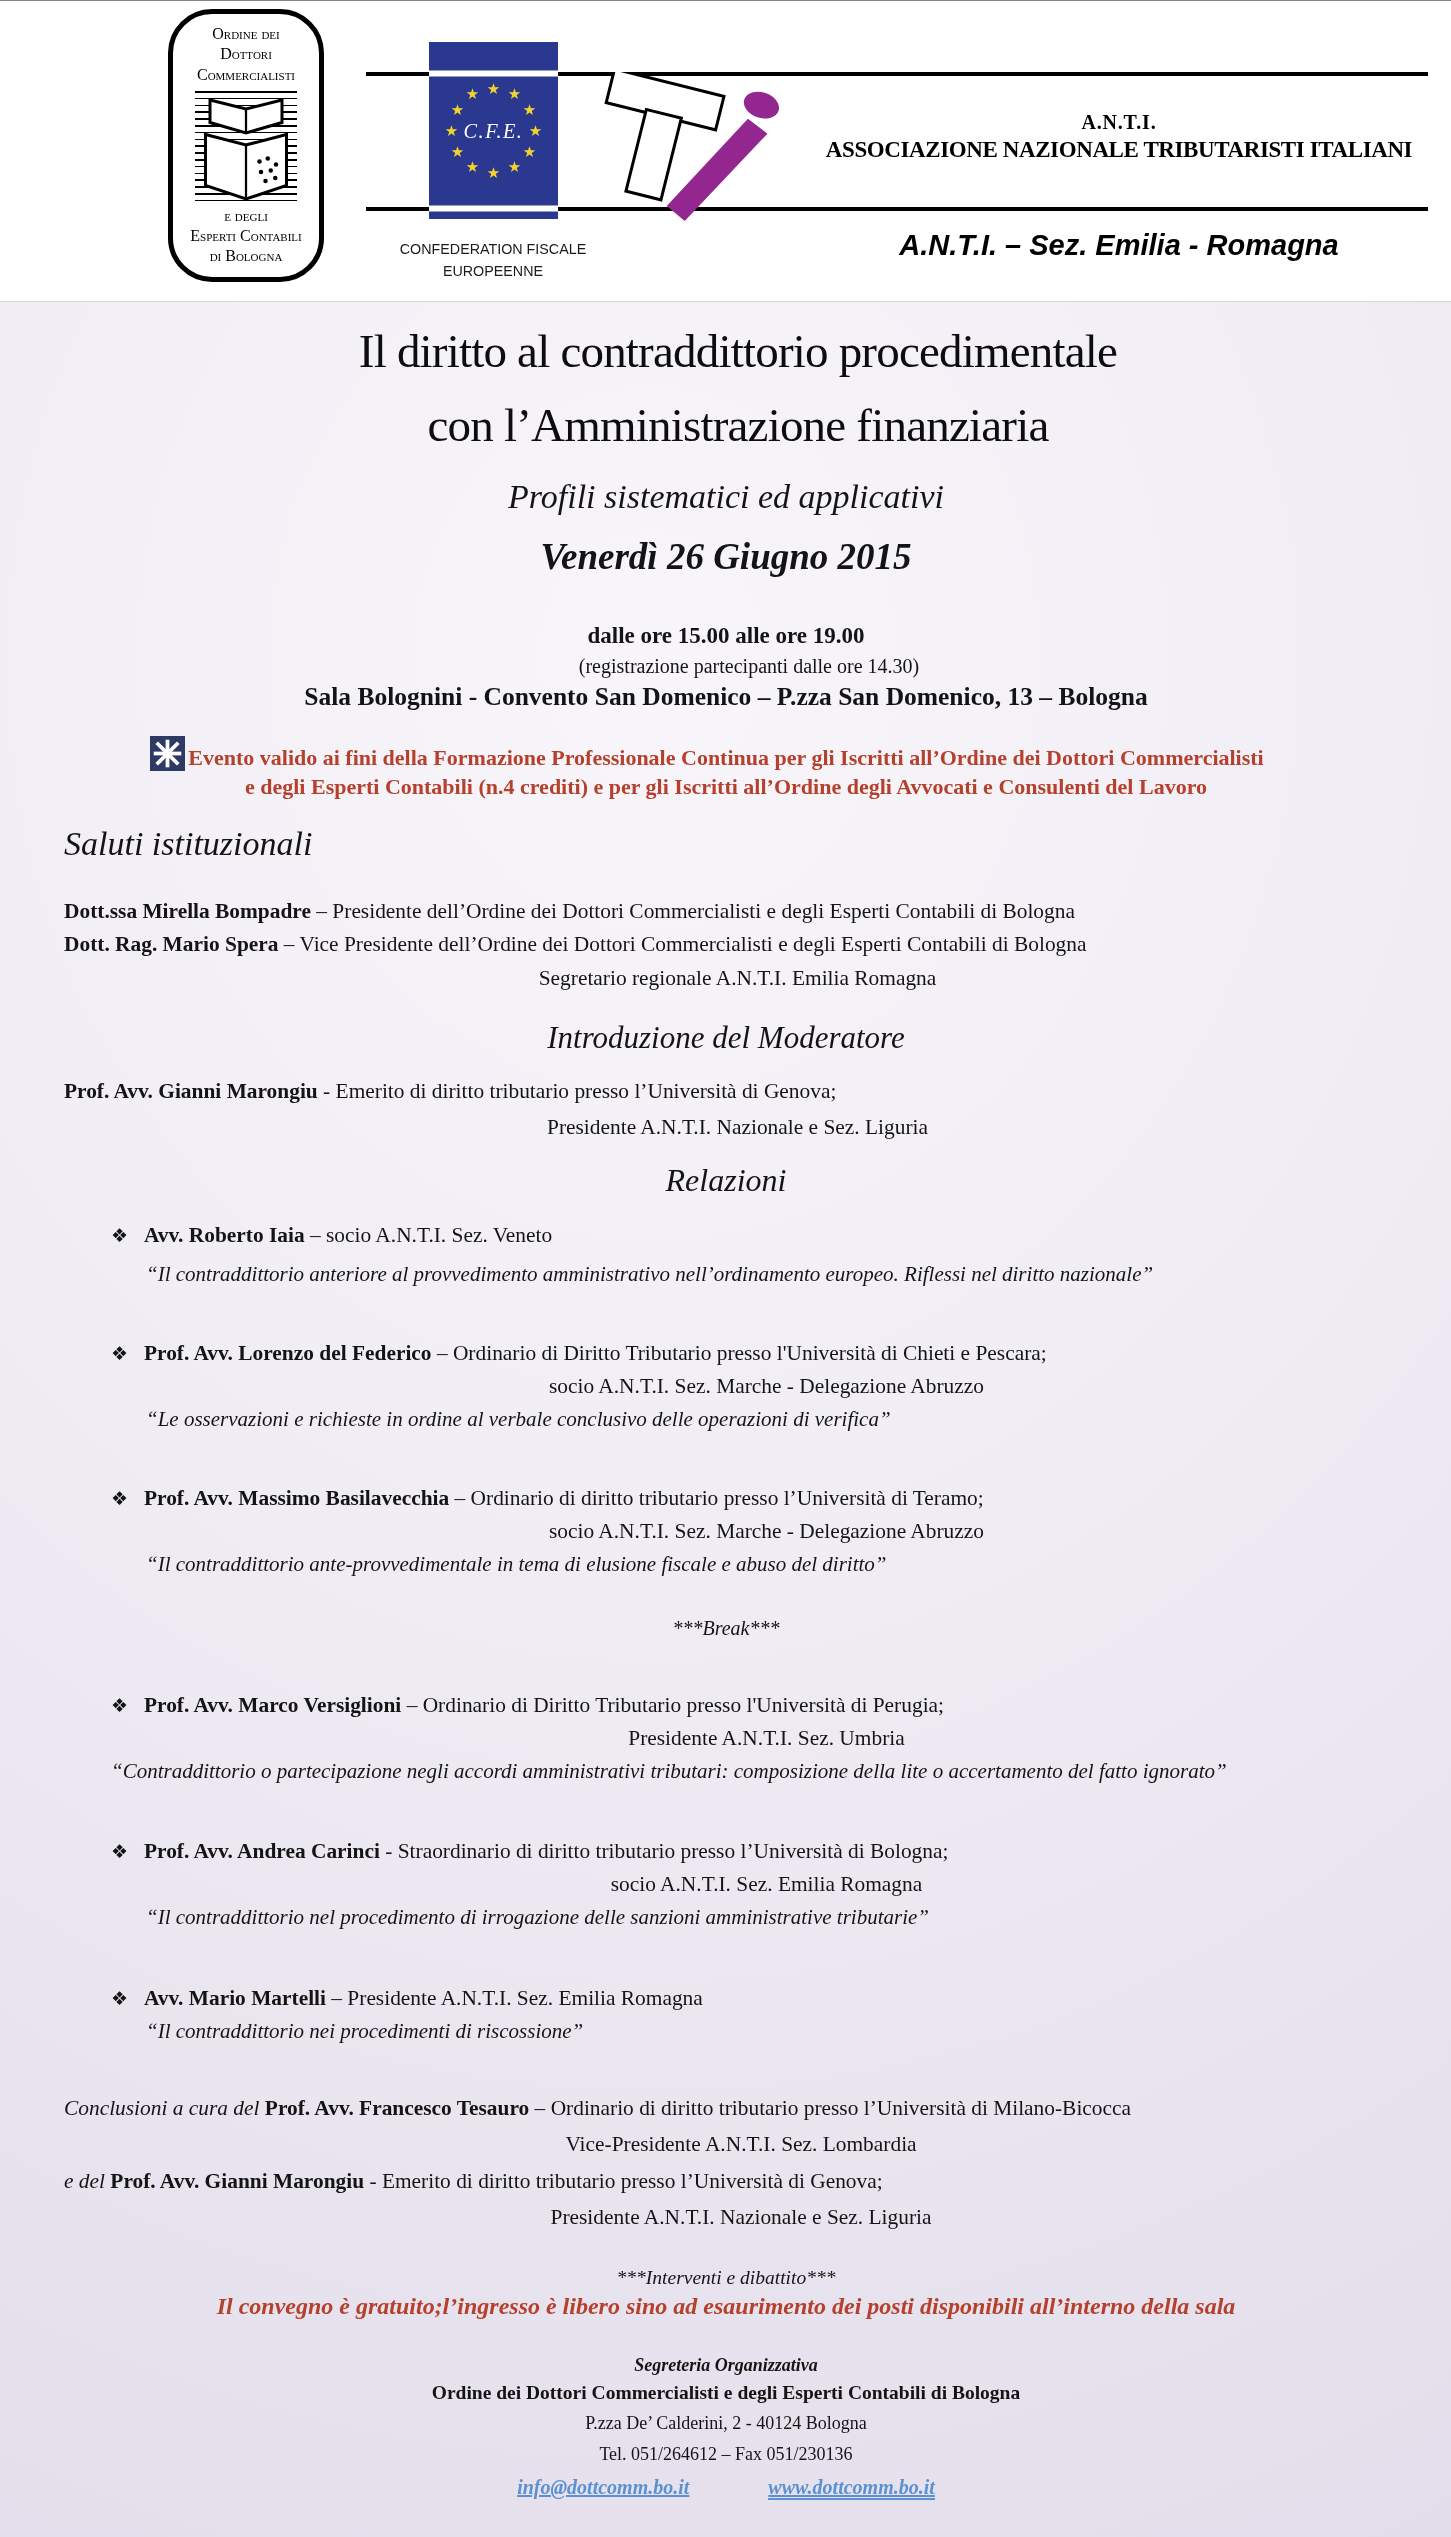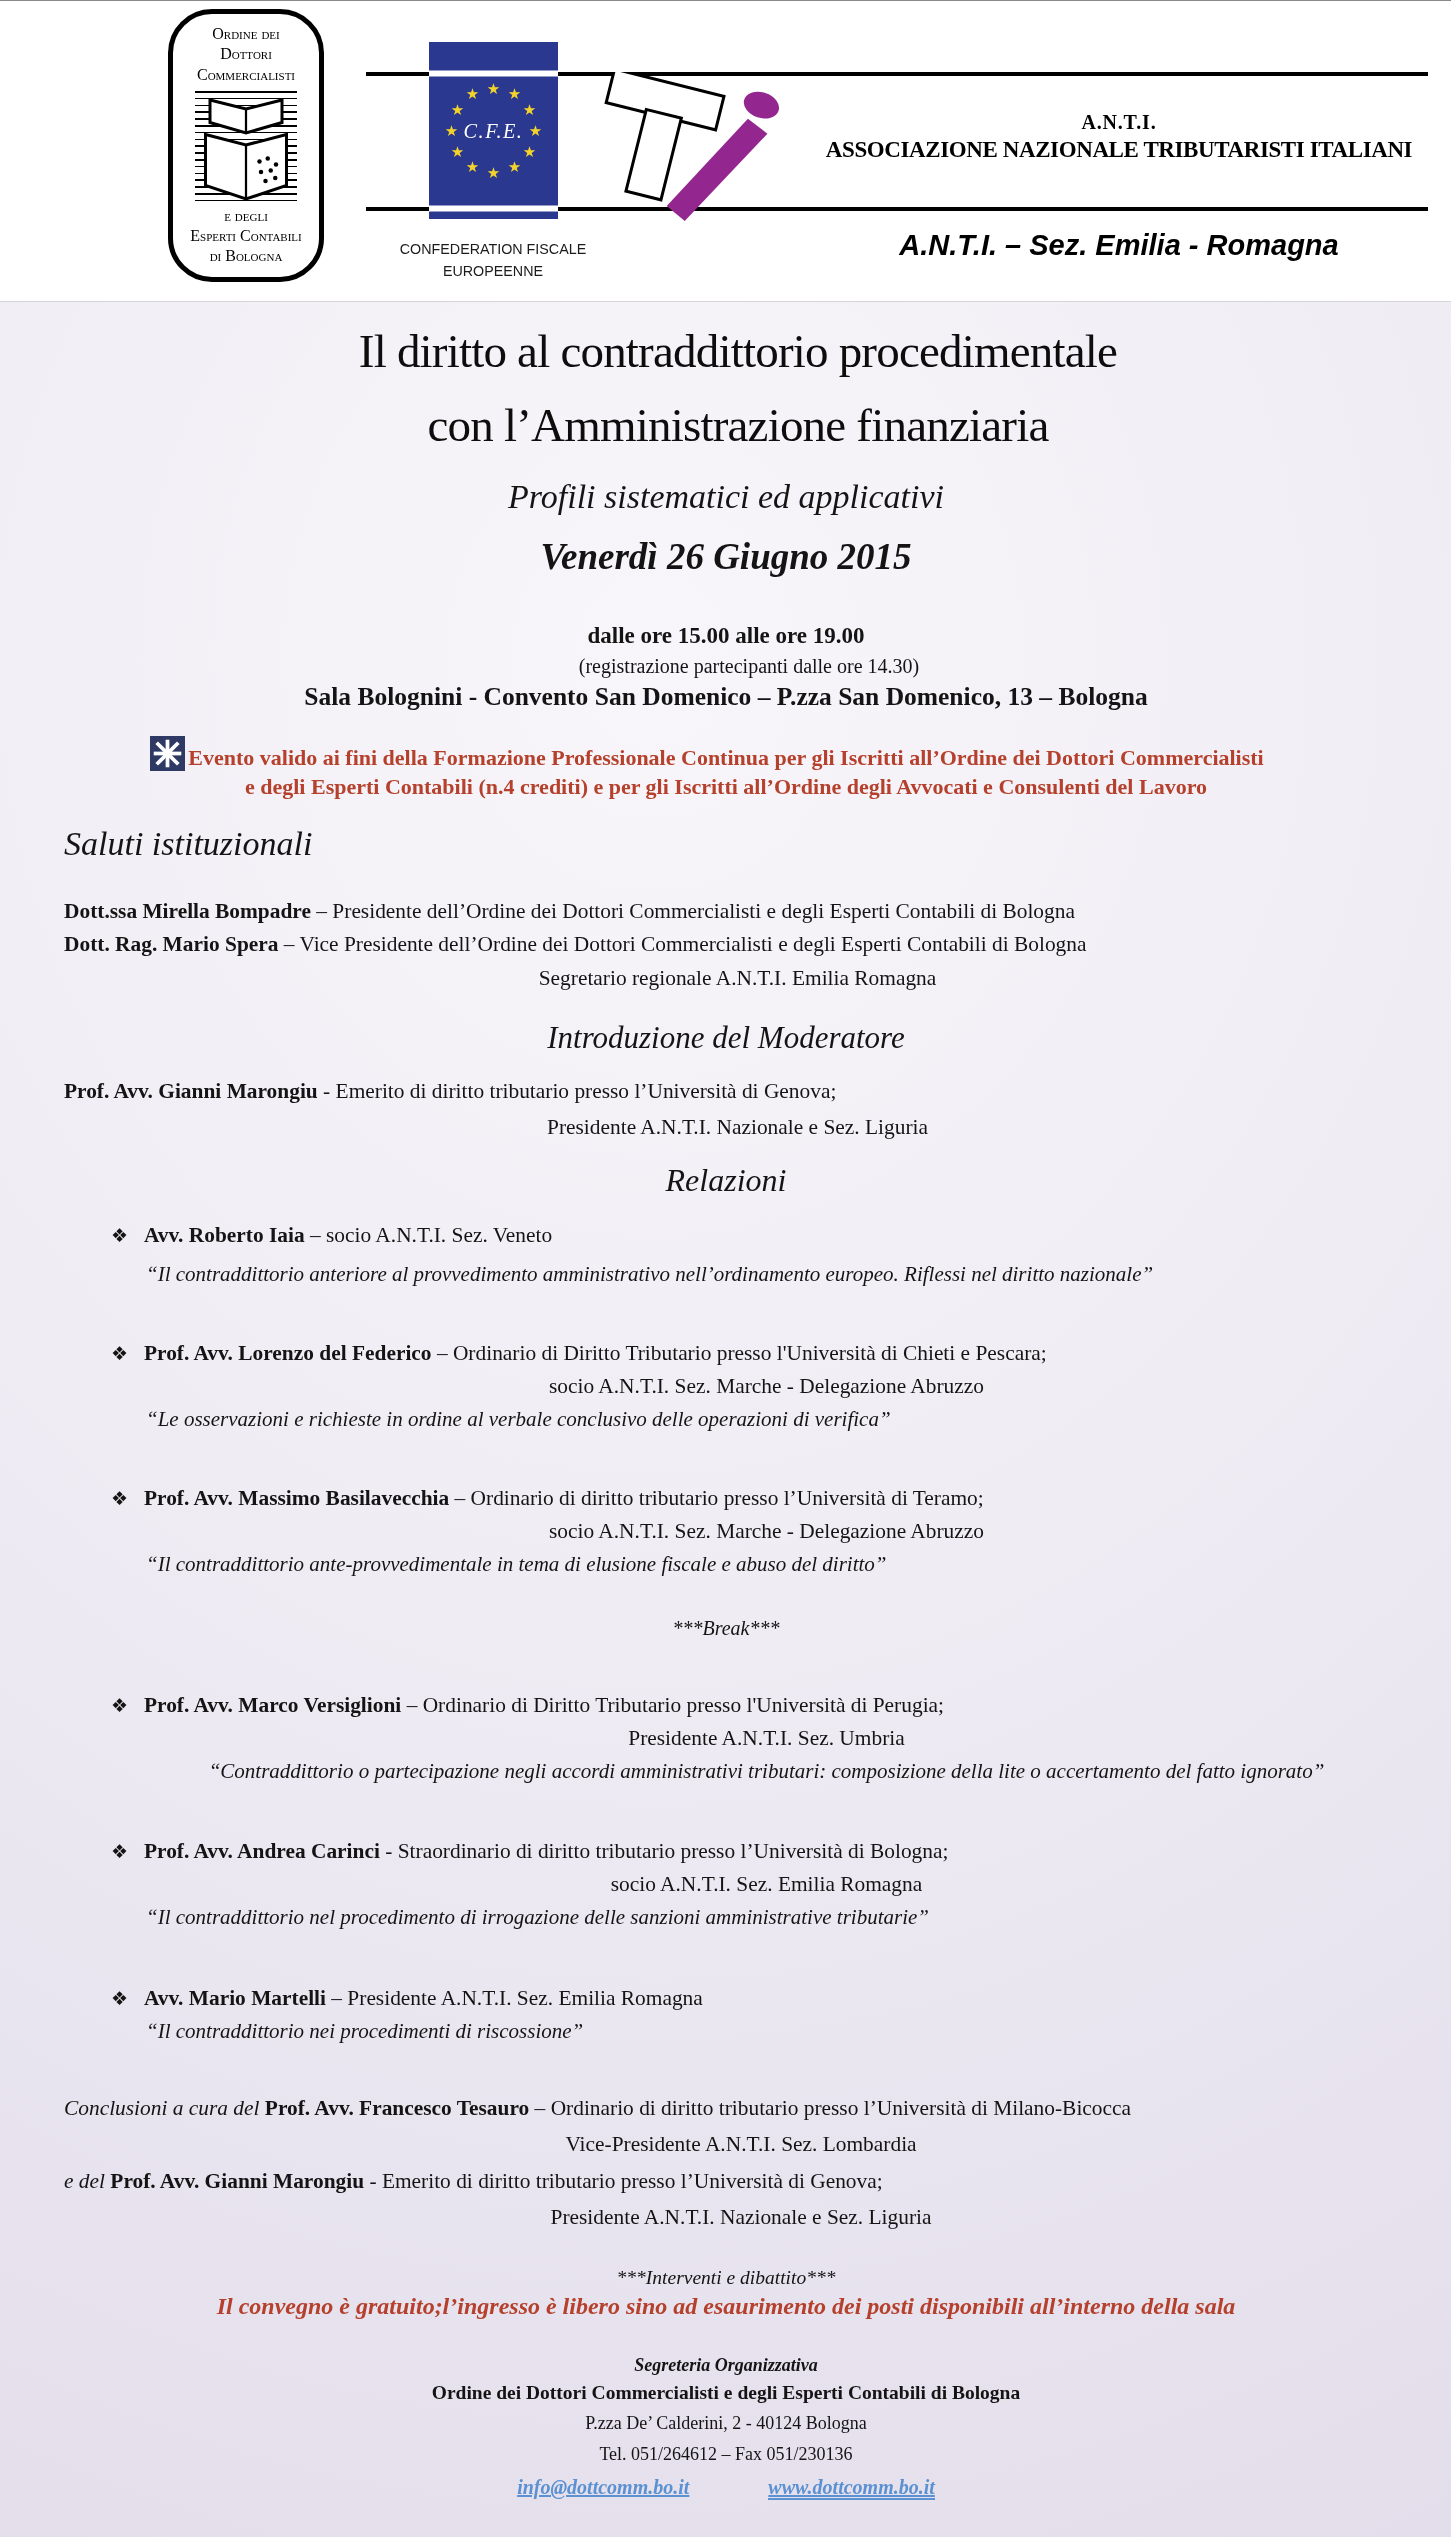--- a/index.html
+++ b/index.html
@@ -47,21 +47,21 @@
   .speakers{top:593px;left:64px;right:41px;font-size:21.4px;line-height:1.56;}
   .mod-h{top:718px;font-style:italic;font-size:31px;}
   .mod-lines{top:772px;left:64px;right:41px;font-size:21.4px;line-height:1.68;}
   .rel-h{top:860px;font-style:italic;font-size:32px;}
   .rel-item{position:absolute;left:111px;right:30px;font-size:21.4px;line-height:1.55;}
   .ri-0{top:917px;} .ri-1{top:1035px;} .ri-2{top:1180px;}
   .ri-3{top:1387px;} .ri-4{top:1533px;} .ri-5{top:1680px;}
   .bullet{display:inline-block;width:33px;font-family:"DejaVu Sans",sans-serif;font-size:19px;}
   .rel-line2{text-align:center;}
   .rel-quote{font-style:italic;font-size:21px;padding-left:35px;}
-  .rel-quote.qctr{text-align:center;padding-left:0;}
+  .rel-quote.qctr{padding-left:0;}
   .mt8{margin-top:6px;}
   .break-line{top:1315px;font-style:italic;font-size:20px;}
   .concl{top:1788px;left:64px;right:34px;font-size:21.4px;line-height:1.7;}
   .interventi{top:1965px;font-style:italic;font-size:19.5px;}
   .free-line{top:1991px;font-weight:bold;font-style:italic;font-size:24px;}
   .footer{top:2053px;}
   .f-label{font-weight:bold;font-style:italic;font-size:18px;}
   .f-org{font-weight:bold;font-size:19.5px;margin-top:6px;}
   .f-addr{font-size:18px;margin-top:9px;}
   .f-tel{font-size:18px;margin-top:9.8px;}

